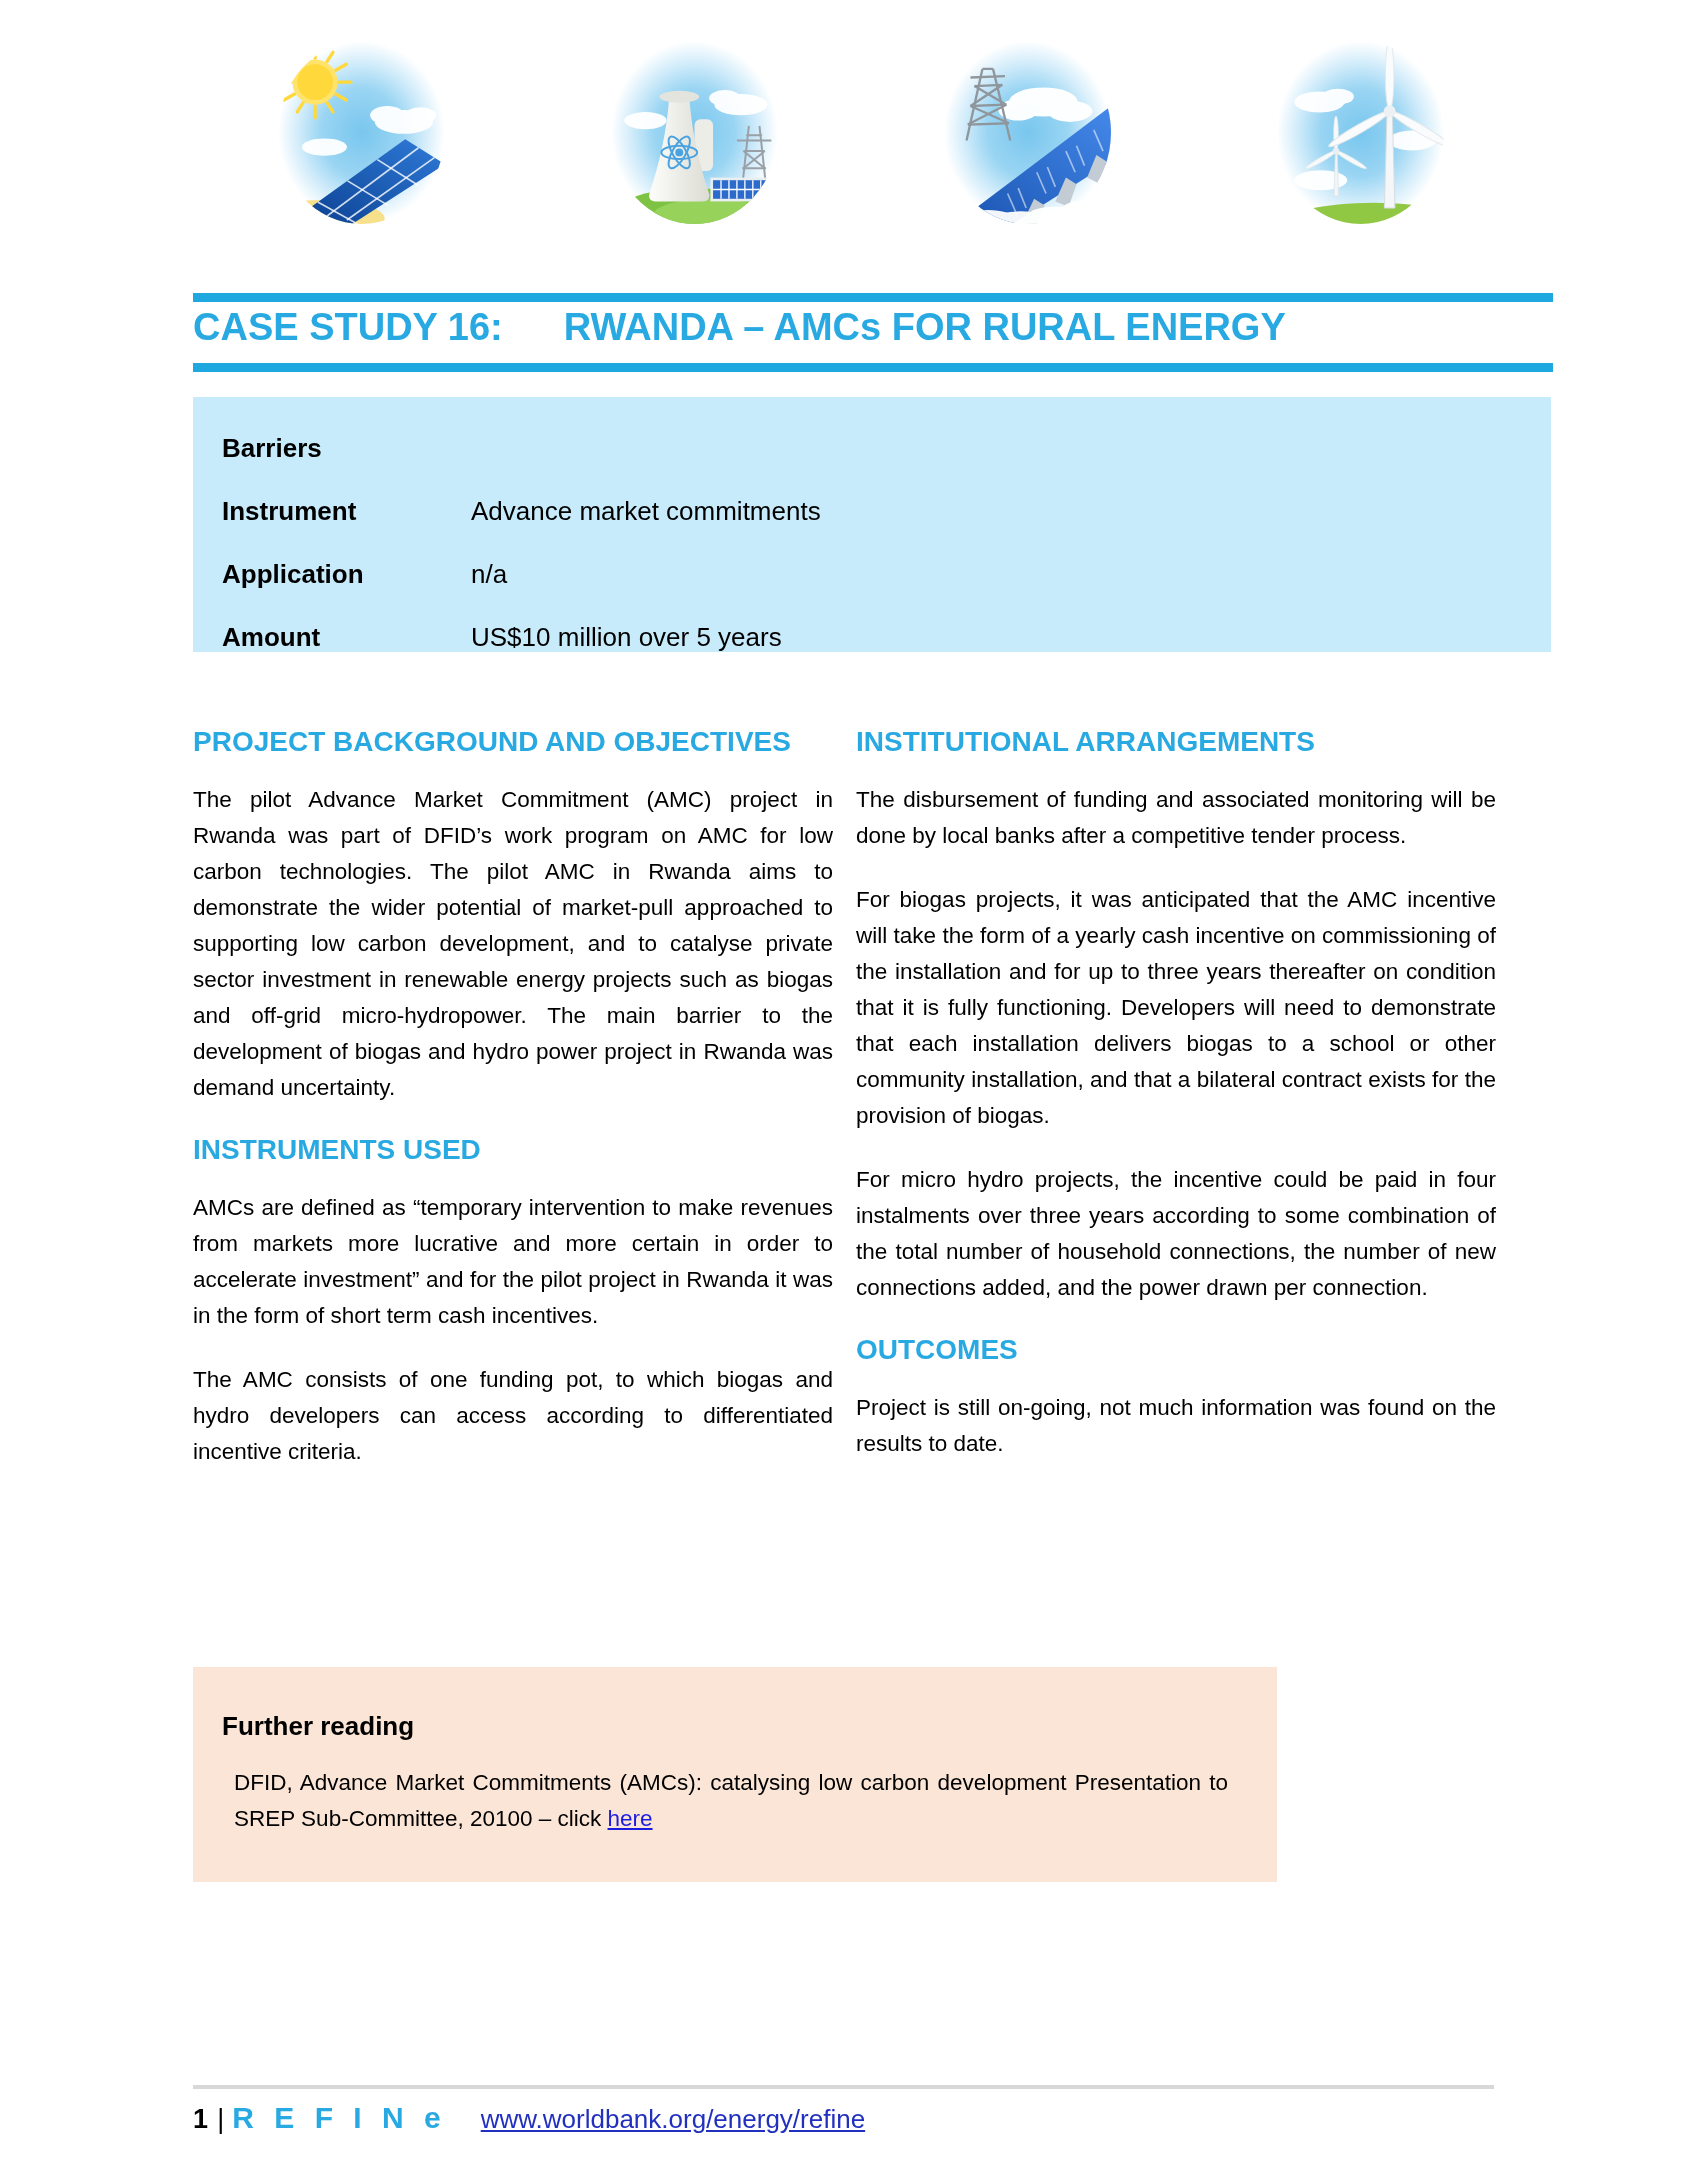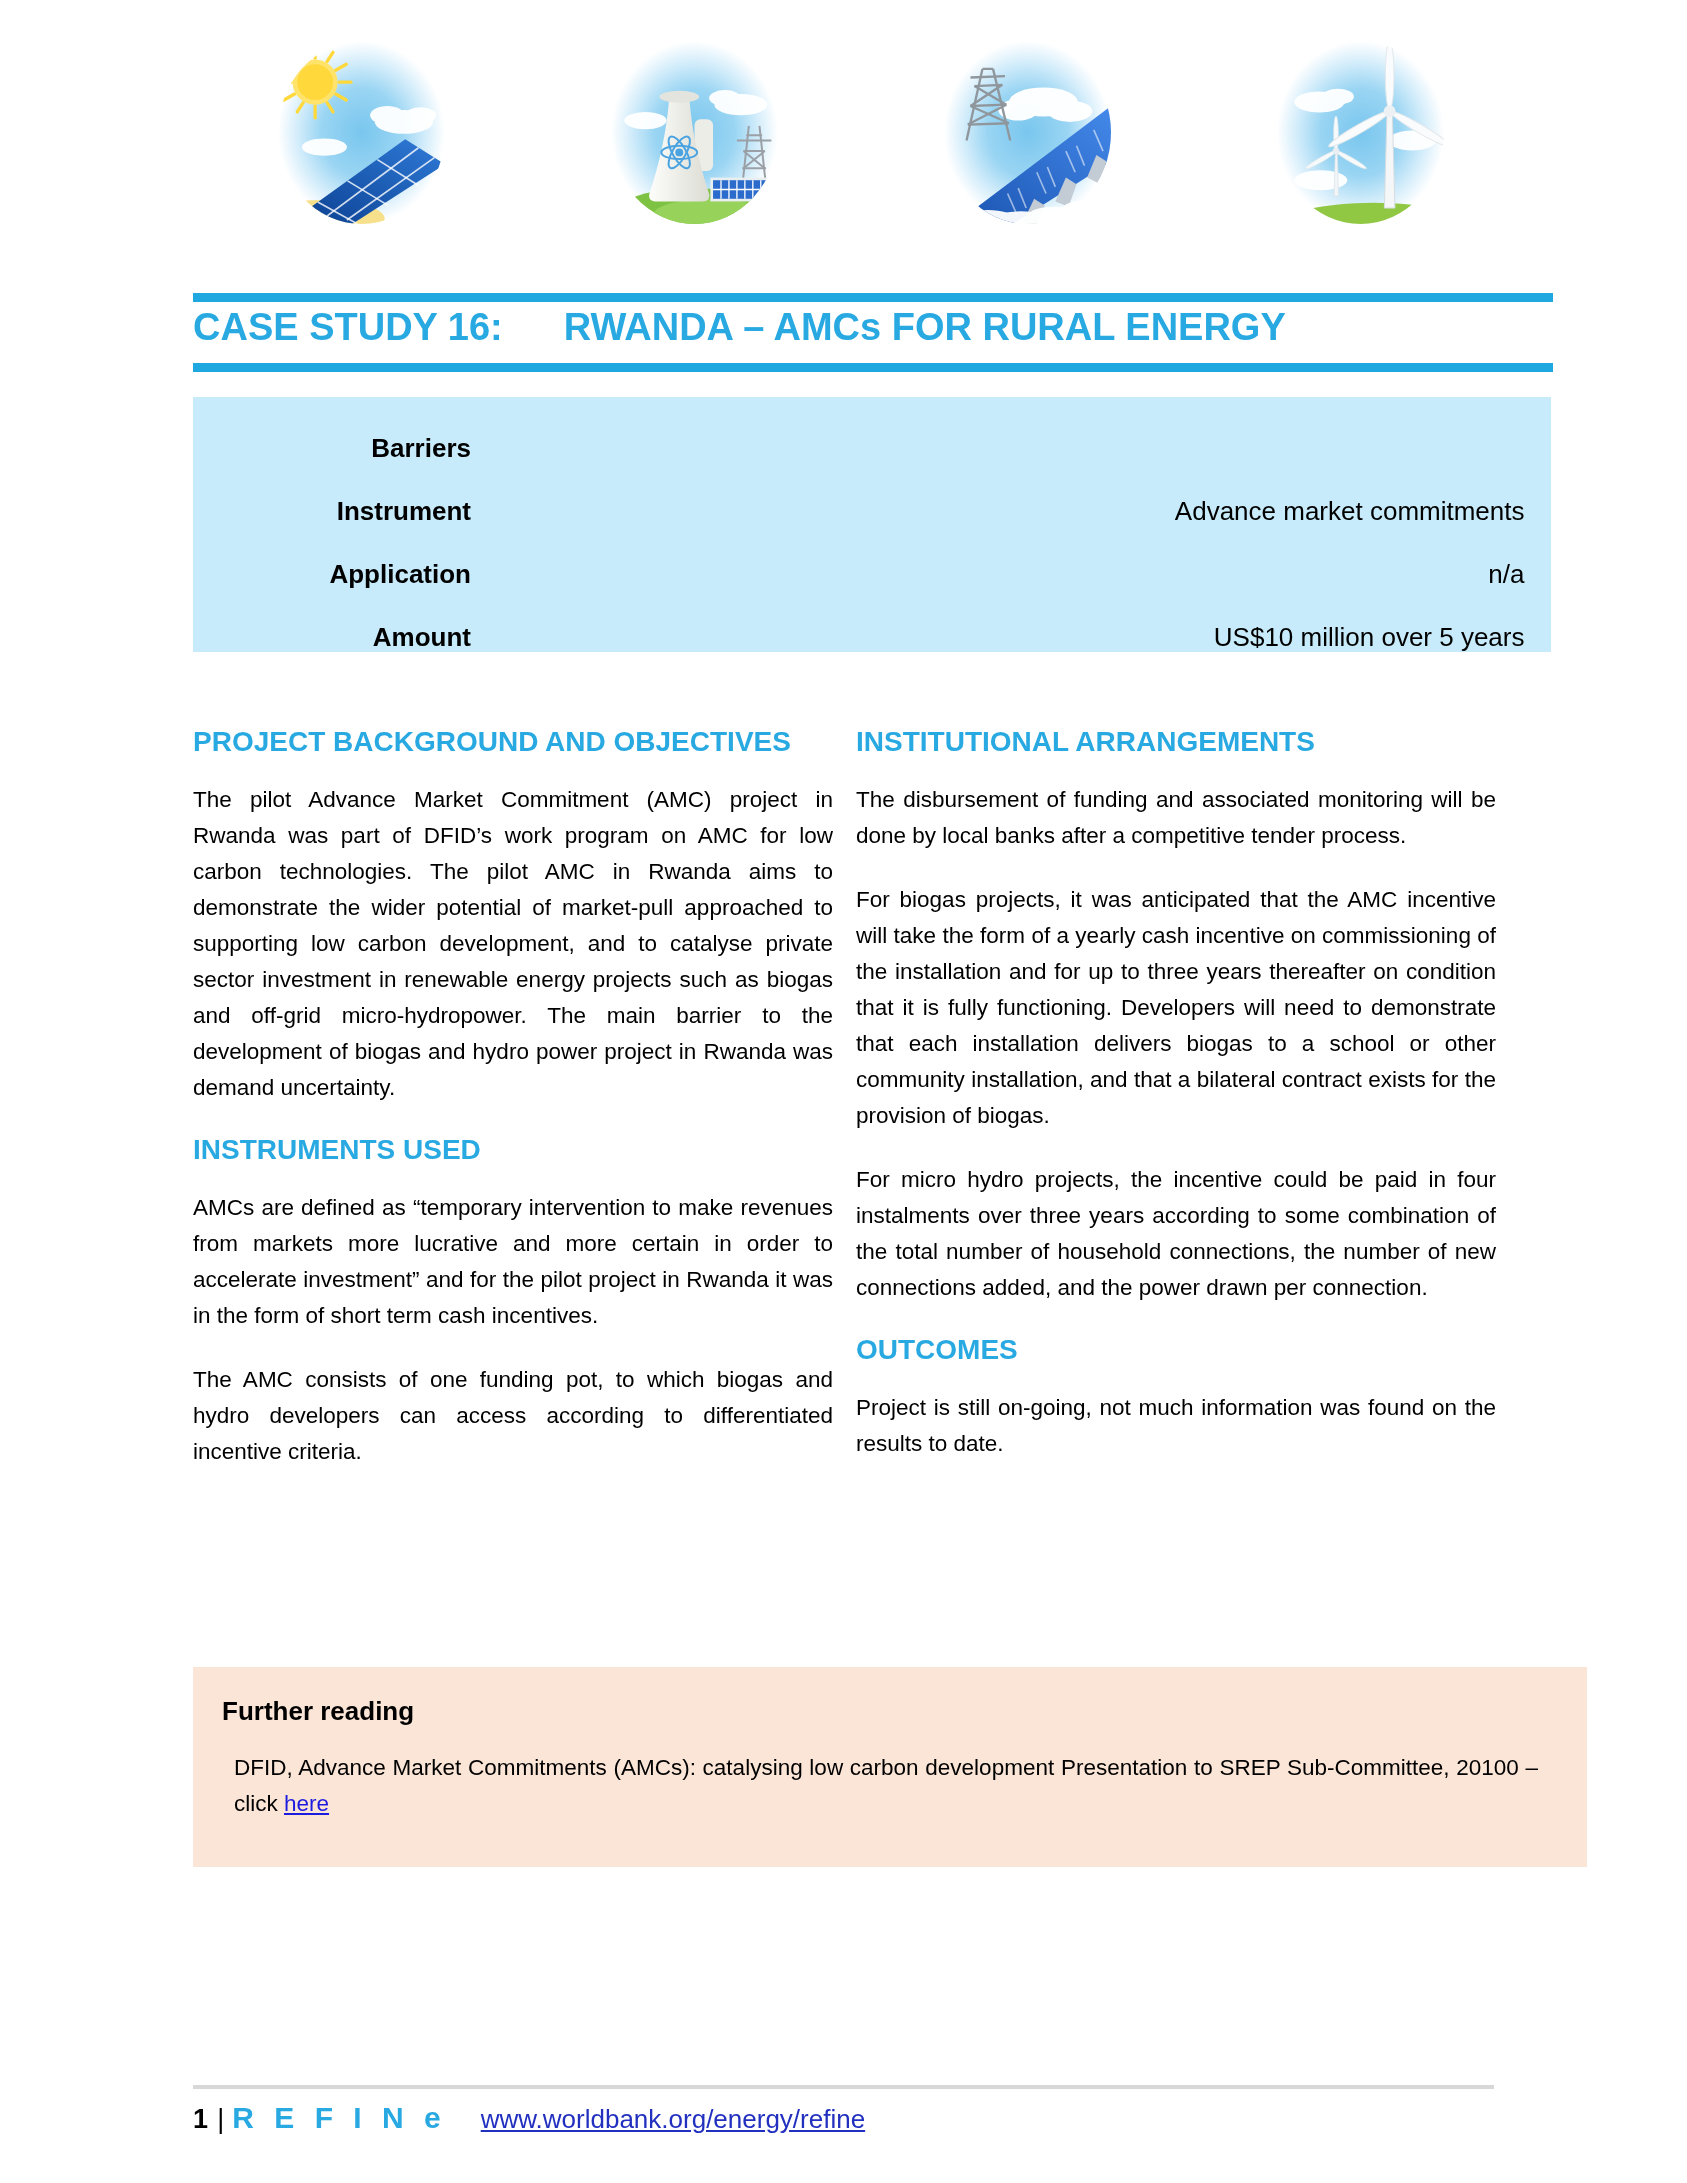--- a/index.html
+++ b/index.html
@@ -27,21 +27,21 @@
   .rule-top{top:293px;}
   .rule-bottom{top:363px;}
   .doc-title{
     position:absolute;left:193px;top:306px;width:1360px;
     font-size:38px;font-weight:bold;color:#29A9E1;letter-spacing:0px;white-space:nowrap;
   }
   .doc-title .title-main{margin-left:61px;margin-top:44px;}
   
   .info-box{
     position:absolute;left:193px;top:397px;width:1358px;height:255px;
-    background:#C7EBFA;box-sizing:border-box;padding:32px 26.5px 0 29px;text-align:right;
+    background:#C7EBFA;box-sizing:border-box;padding:32px 26.5px 0 29px;
   }
   .info-row{display:flex;font-size:26px;line-height:38px;margin-bottom:25px;}
   .info-label{width:249px;font-weight:bold;flex:none;}
   .info-value{flex:1;}
   
   .columns{
     position:absolute;left:193px;top:726px;width:1338px;
     display:flex;gap:23px;
   }
   .col{width:640px;flex:none;}
@@ -49,23 +49,23 @@
     font-size:28px;font-weight:bold;color:#29A9E1;
     margin:0 0 24px 0;letter-spacing:0;
   }
   .section + .section .section-heading{margin-top:12px;}
   .body-p{
     font-size:22.5px;line-height:36px;text-align:justify;
     margin:0 0 28px 0;
   }
   
   .further-reading{
-    position:absolute;left:193px;top:1667px;width:1394px;
+    position:absolute;left:193px;top:1667px;width:1084px;
     background:#FBE5D6;box-sizing:border-box;
-    padding:29px 37px 33px 29px;
+    padding:44px 37px 33px 29px;
   }
   .fr-title{font-size:26px;font-weight:bold;margin:0 0 22.5px 0;}
   .fr-text{font-size:22.5px;line-height:36px;text-align:justify;margin:12px;}
   .fr-link{color:#1C1CE0;text-decoration:underline;}
   
   .footer-rule{position:absolute;left:193px;top:2085px;width:1301px;height:4px;background:#D8D8D8;}
   .footer{
     position:absolute;left:193px;top:2101px;
     display:flex;align-items:baseline;font-size:27px;
   }

